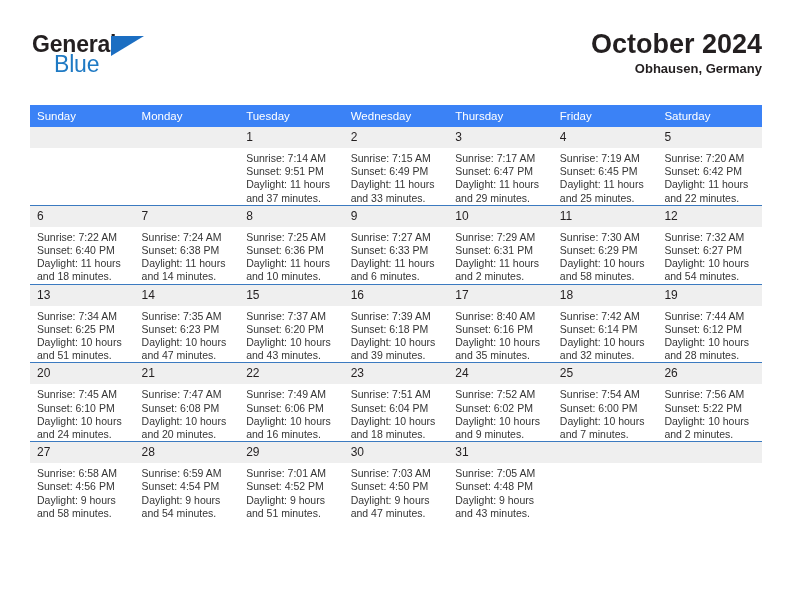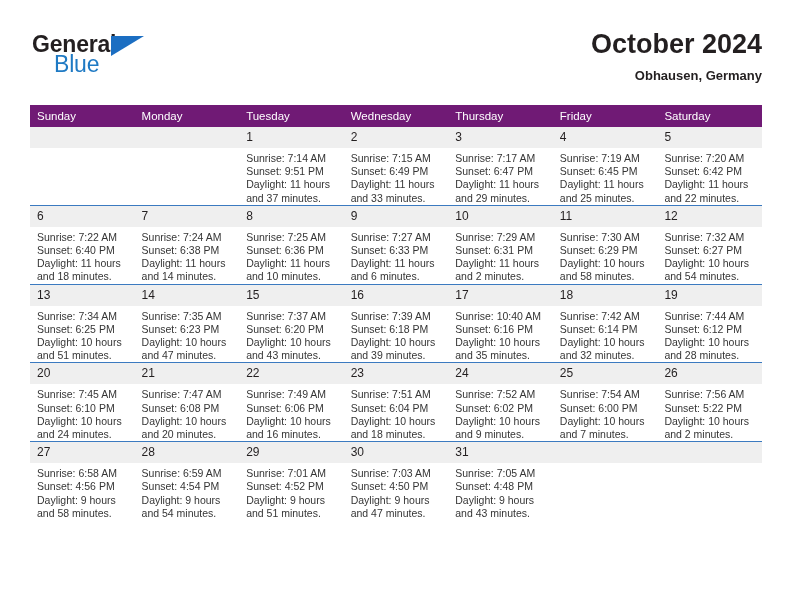--- a/index.html
+++ b/index.html
@@ -77,38 +77,37 @@
   .cal-title {
     font-size: 27px;
     color: #231f20;
     line-height: 32px;
     white-space: nowrap;
   }
   .cal-subtitle {
     font-size: 13px;
     color: #231f20;
     line-height: 18px;
-    margin-top: 7px;
     white-space: nowrap;
   }
 
   
   .calendar {
     position: absolute;
     left: 30px;
     top: 105px;
     width: 732px;
   }
   table.cal {
     border-collapse: collapse;
     table-layout: fixed;
     width: 732px;
   }
   table.cal th {
-    background: #701a75;
+    background: #3b82f6;
     color: #ffffff;
     font-size: 11.5px;
     font-weight: normal;
     text-align: left;
     padding: 5px 0 5px 7px;
     height: 12px;
     border: none;
   }
   table.cal td {
     vertical-align: top;
@@ -339,21 +338,21 @@
               <div class="info">
                 <div>Sunrise: 7:39 AM</div>
                 <div>Sunset: 6:18 PM</div>
                 <div>Daylight: 10 hours</div>
                 <div>and 39 minutes.</div>
               </div>
             </td>
             <td>
               <div class="daynum">17</div>
               <div class="info">
-                <div>Sunrise: 10:40 AM</div>
+                <div>Sunrise: 8:40 AM</div>
                 <div>Sunset: 6:16 PM</div>
                 <div>Daylight: 10 hours</div>
                 <div>and 35 minutes.</div>
               </div>
             </td>
             <td>
               <div class="daynum">18</div>
               <div class="info">
                 <div>Sunrise: 7:42 AM</div>
                 <div>Sunset: 6:14 PM</div>

